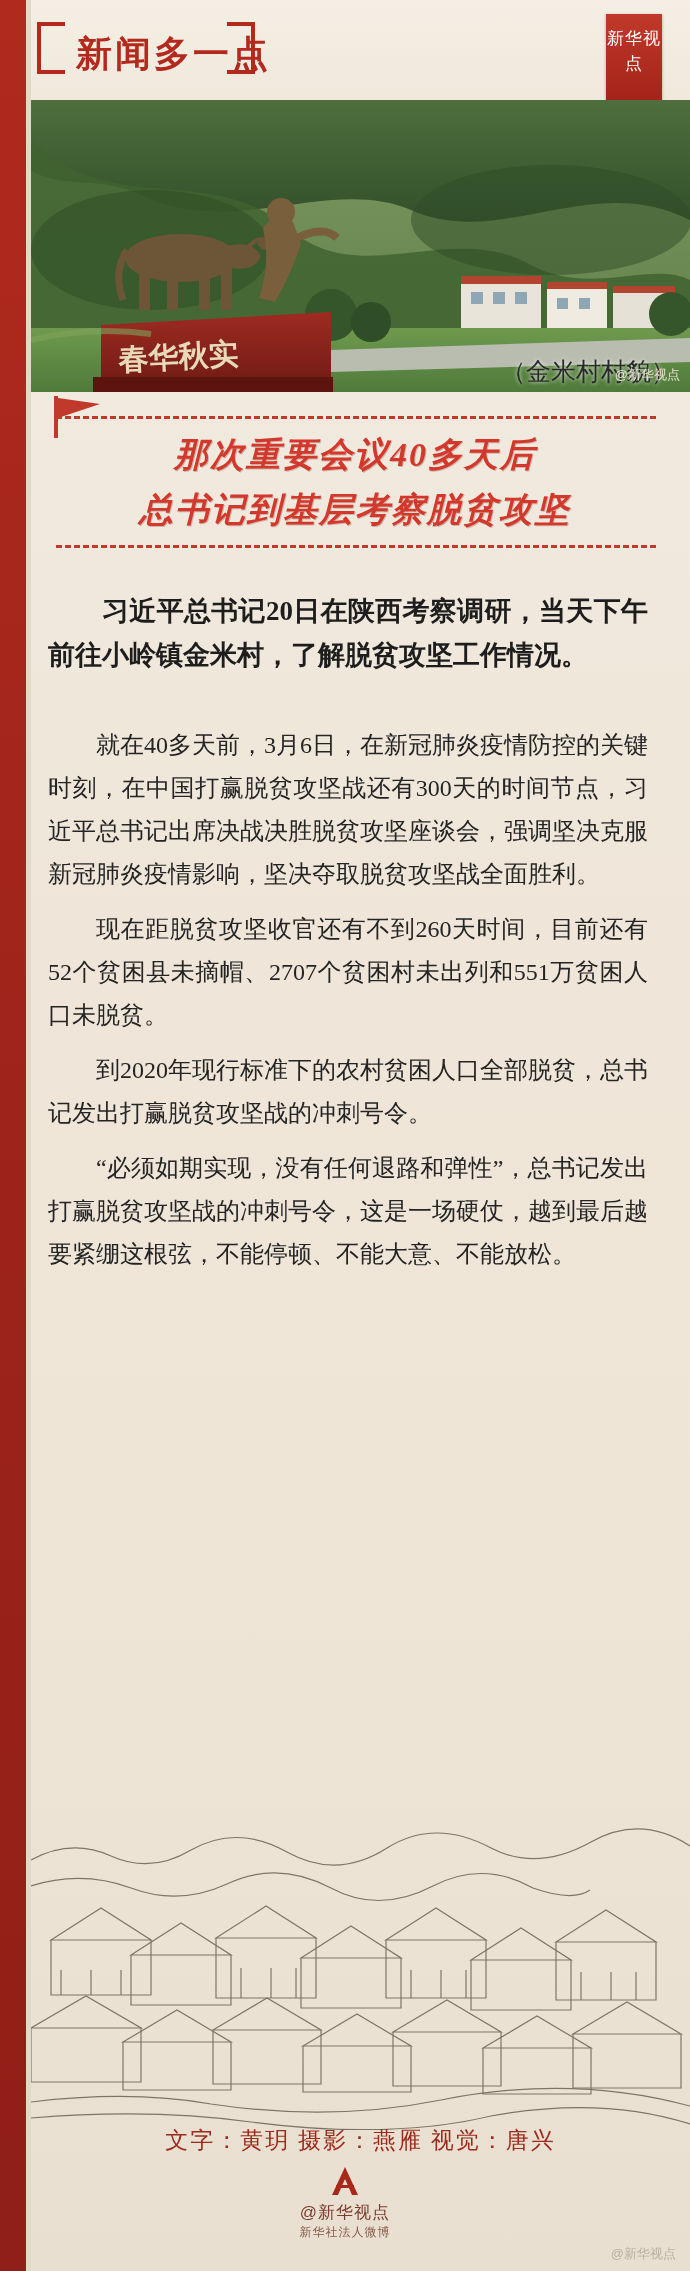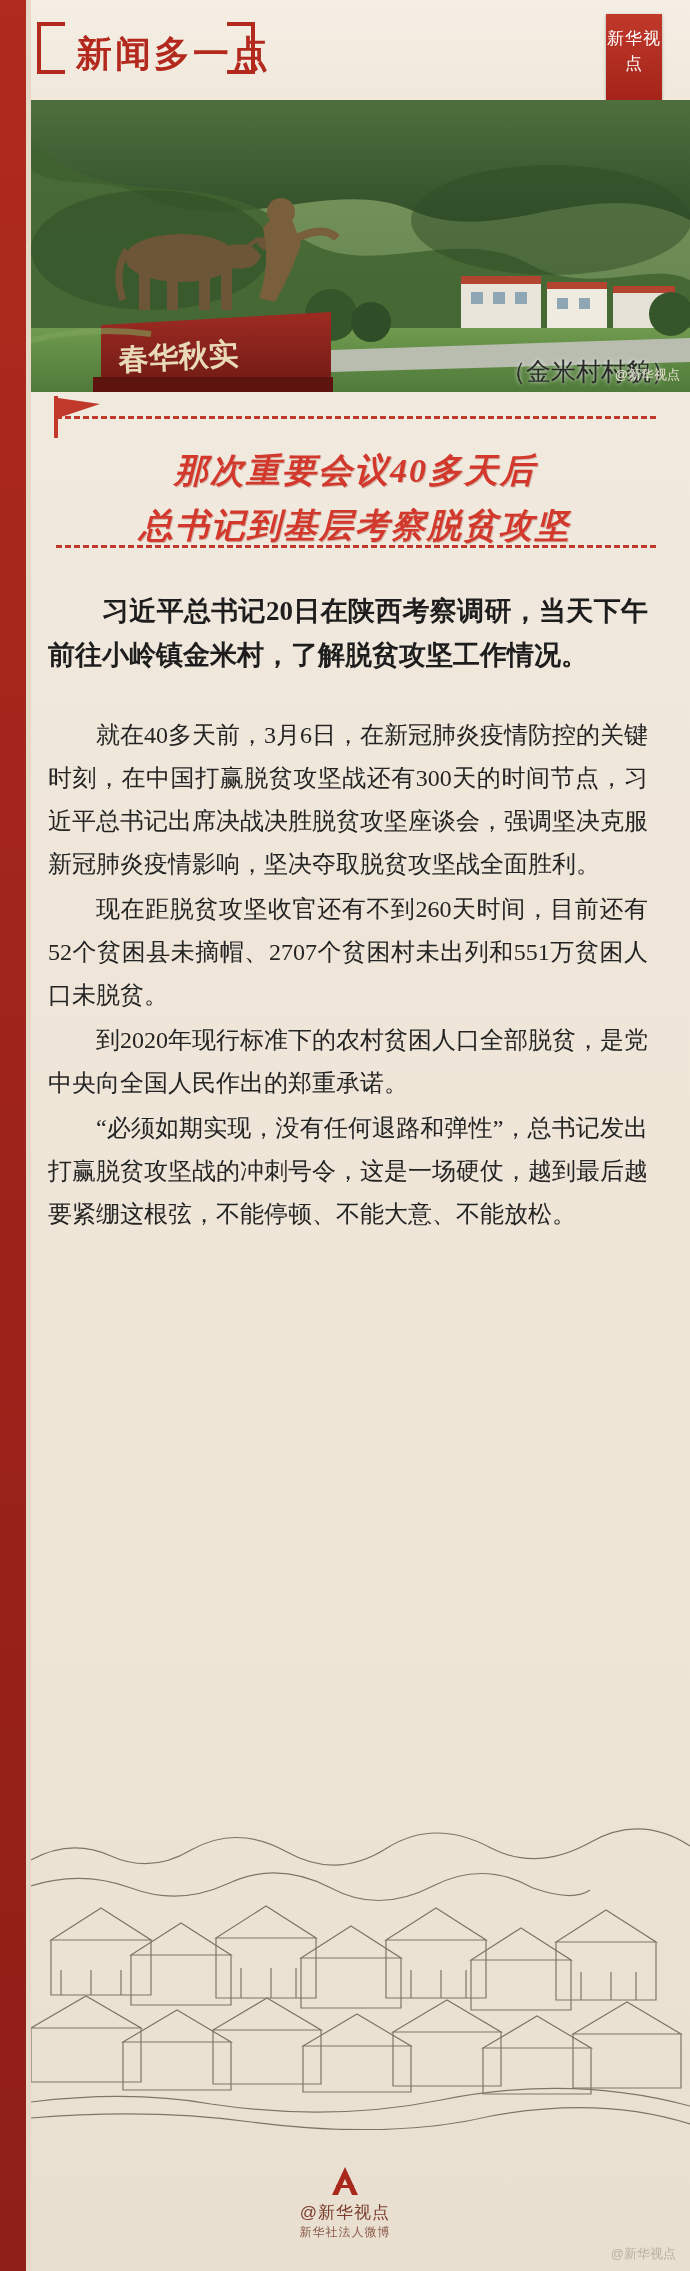--- a/index.html
+++ b/index.html
@@ -77,38 +77,37 @@
   
   .headline{
     position:absolute;left:40px;width:630px;text-align:center;
     color:#d2382b;
     font-family:"Liberation Serif", serif;
     font-weight:bold;
     font-size:34px;
     letter-spacing:2px;
     text-shadow:1px 1px 0 rgba(120,20,12,.25);
     font-style:italic;
-    margin-top:16px;
   }
   .headline.l1{top:432px;}
   .headline.l2{top:487px;}
   
   .lead{
     position:absolute;left:48px;top:589px;width:600px;
     font-size:27px;line-height:44px;font-weight:bold;color:#1d1d1d;
     text-indent:54px;text-align:justify;
     font-family:"Liberation Serif", serif;
   }
   .body{
     position:absolute;left:48px;top:712px;width:600px;
     font-size:24px;line-height:43px;color:#242424;
     text-align:justify;
     font-family:"Liberation Serif", serif;
   }
-  .body p{margin:2px 0 2px 0;text-indent:48px;}
+  .body p{margin:12px 0 2px 0;text-indent:48px;}
   
   .village{
     position:absolute;left:31px;top:1790px;width:659px;height:340px;
   }
   
   .credits{
     position:absolute;left:31px;top:2125px;width:659px;
     text-align:center;color:#9b2b1d;font-size:23px;letter-spacing:2px;
     font-family:"Liberation Serif", serif;
   }
@@ -226,21 +225,21 @@
   <div class="dash-rule" style="top:416px"></div>
   <div class="headline l1">那次重要会议40多天后</div>
   <div class="headline l2">总书记到基层考察脱贫攻坚</div>
   <div class="dash-rule" style="top:545px"></div>
 
   <div class="lead">习近平总书记20日在陕西考察调研，当天下午前往小岭镇金米村，了解脱贫攻坚工作情况。</div>
 
   <div class="body">
     <p>就在40多天前，3月6日，在新冠肺炎疫情防控的关键时刻，在中国打赢脱贫攻坚战还有300天的时间节点，习近平总书记出席决战决胜脱贫攻坚座谈会，强调坚决克服新冠肺炎疫情影响，坚决夺取脱贫攻坚战全面胜利。</p>
     <p>现在距脱贫攻坚收官还有不到260天时间，目前还有52个贫困县未摘帽、2707个贫困村未出列和551万贫困人口未脱贫。</p>
-    <p>到2020年现行标准下的农村贫困人口全部脱贫，是党中央向全国人民作出的郑重承诺。</p>
+    <p>到2020年现行标准下的农村贫困人口全部脱贫，总书记发出打赢脱贫攻坚战的冲刺号令。</p>
     <p>“必须如期实现，没有任何退路和弹性”，总书记发出打赢脱贫攻坚战的冲刺号令，这是一场硬仗，越到最后越要紧绷这根弦，不能停顿、不能大意、不能放松。</p>
   </div>
 
   <svg class="village" viewBox="0 0 659 340">
     <g stroke="#6b6257" stroke-width="1.2" fill="none" opacity="0.85">
       <path d="M0 70 q40 -22 80 -4 q40 18 80 -6 q46 -26 96 2 q50 28 100 -4 q48 -30 104 0 q46 24 100 -6 q50 -28 99 4"></path>
       <path d="M0 96 q50 -16 100 2 q48 18 96 -4 q50 -24 104 4 q48 26 102 -2 q50 -26 100 2 q40 14 57 2"></path>
 
       <g>
         <path d="M20 150 L70 118 L120 150 Z"></path>
@@ -286,20 +285,21 @@
           <path d="M435 180 L435 208"></path>
         <path d="M550 182 L550 210"></path>
           <path d="M580 182 L580 210"></path>
           <path d="M605 182 L605 210"></path>
       </g>
       <path d="M0 312 q100 -12 180 2 q120 18 230 -4 q130 -26 249 6"></path>
       <path d="M0 328 q120 -10 220 4 q140 18 240 -6 q110 -20 199 8"></path>
     </g>
   </svg>
 
+  <div class="credits">文字：黄玥 摄影：燕雁 视觉：唐兴</div>
 
   <div class="logo-wrap">
     <svg class="logo-mark" viewBox="0 0 34 34">
       <path d="M17 2 L30 30 L24 30 L17 14 L10 30 L4 30 Z" fill="#a8281c"></path>
       <rect x="8" y="20" width="18" height="3" fill="#a8281c"></rect>
     </svg>
     <div class="logo-text">@新华视点</div>
     <div class="logo-sub">新华社法人微博</div>
   </div>
 

